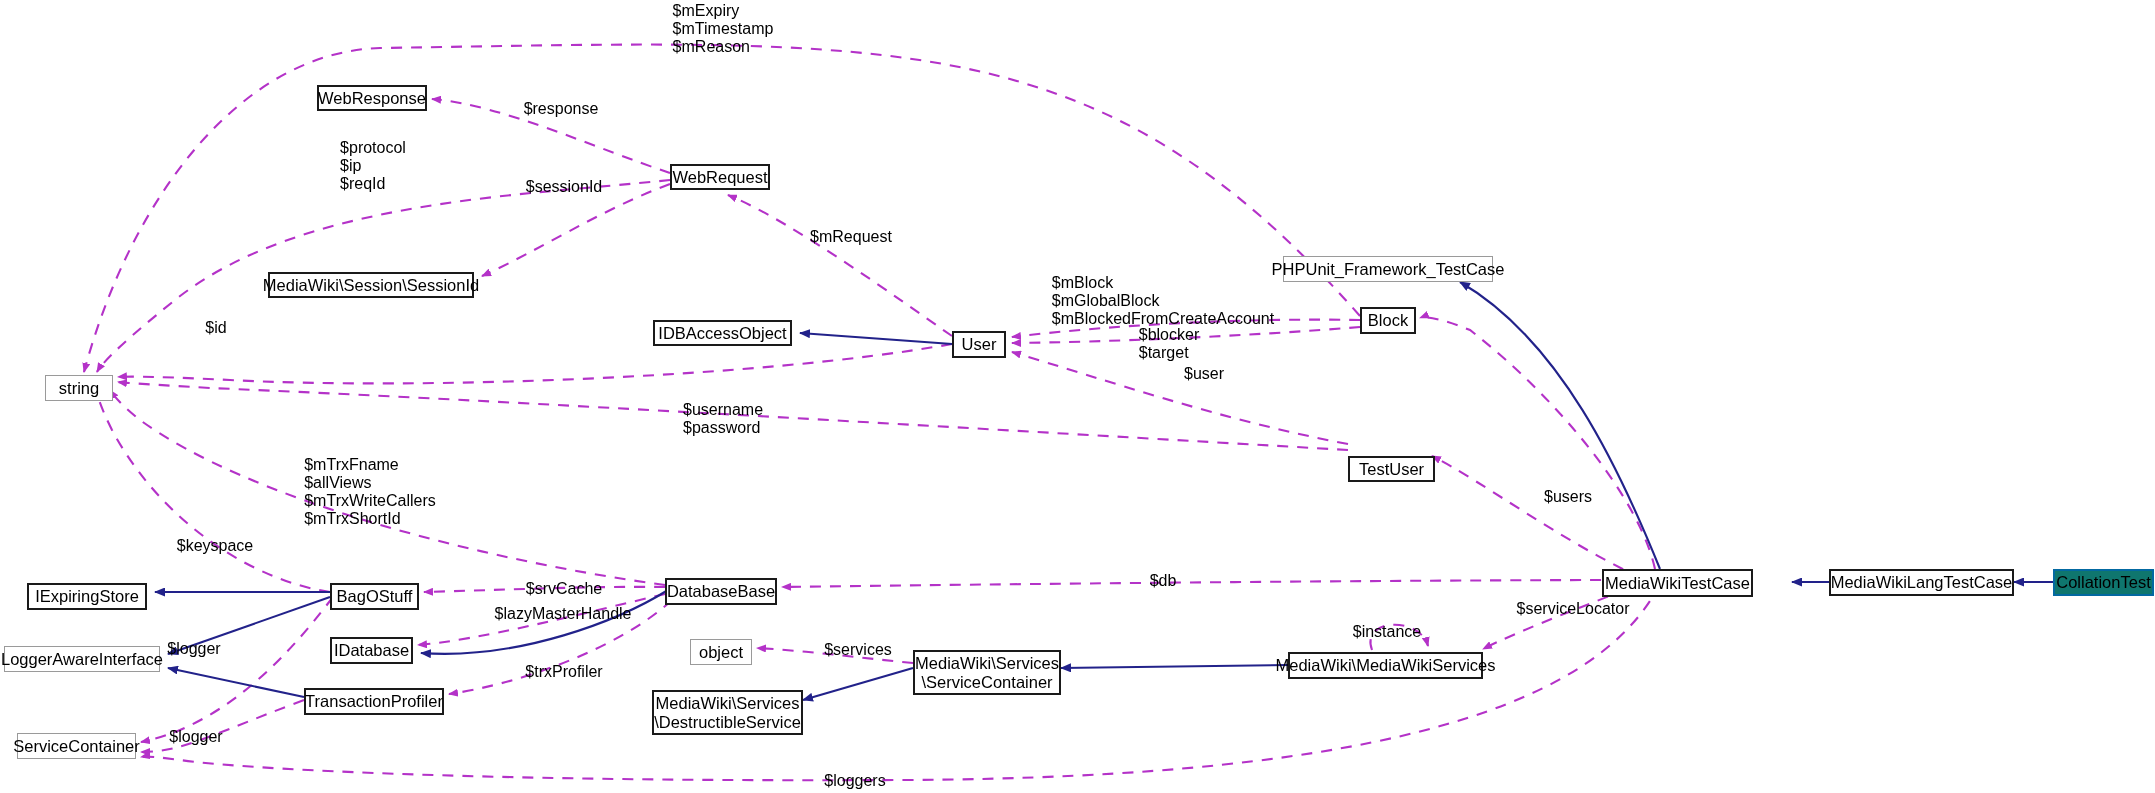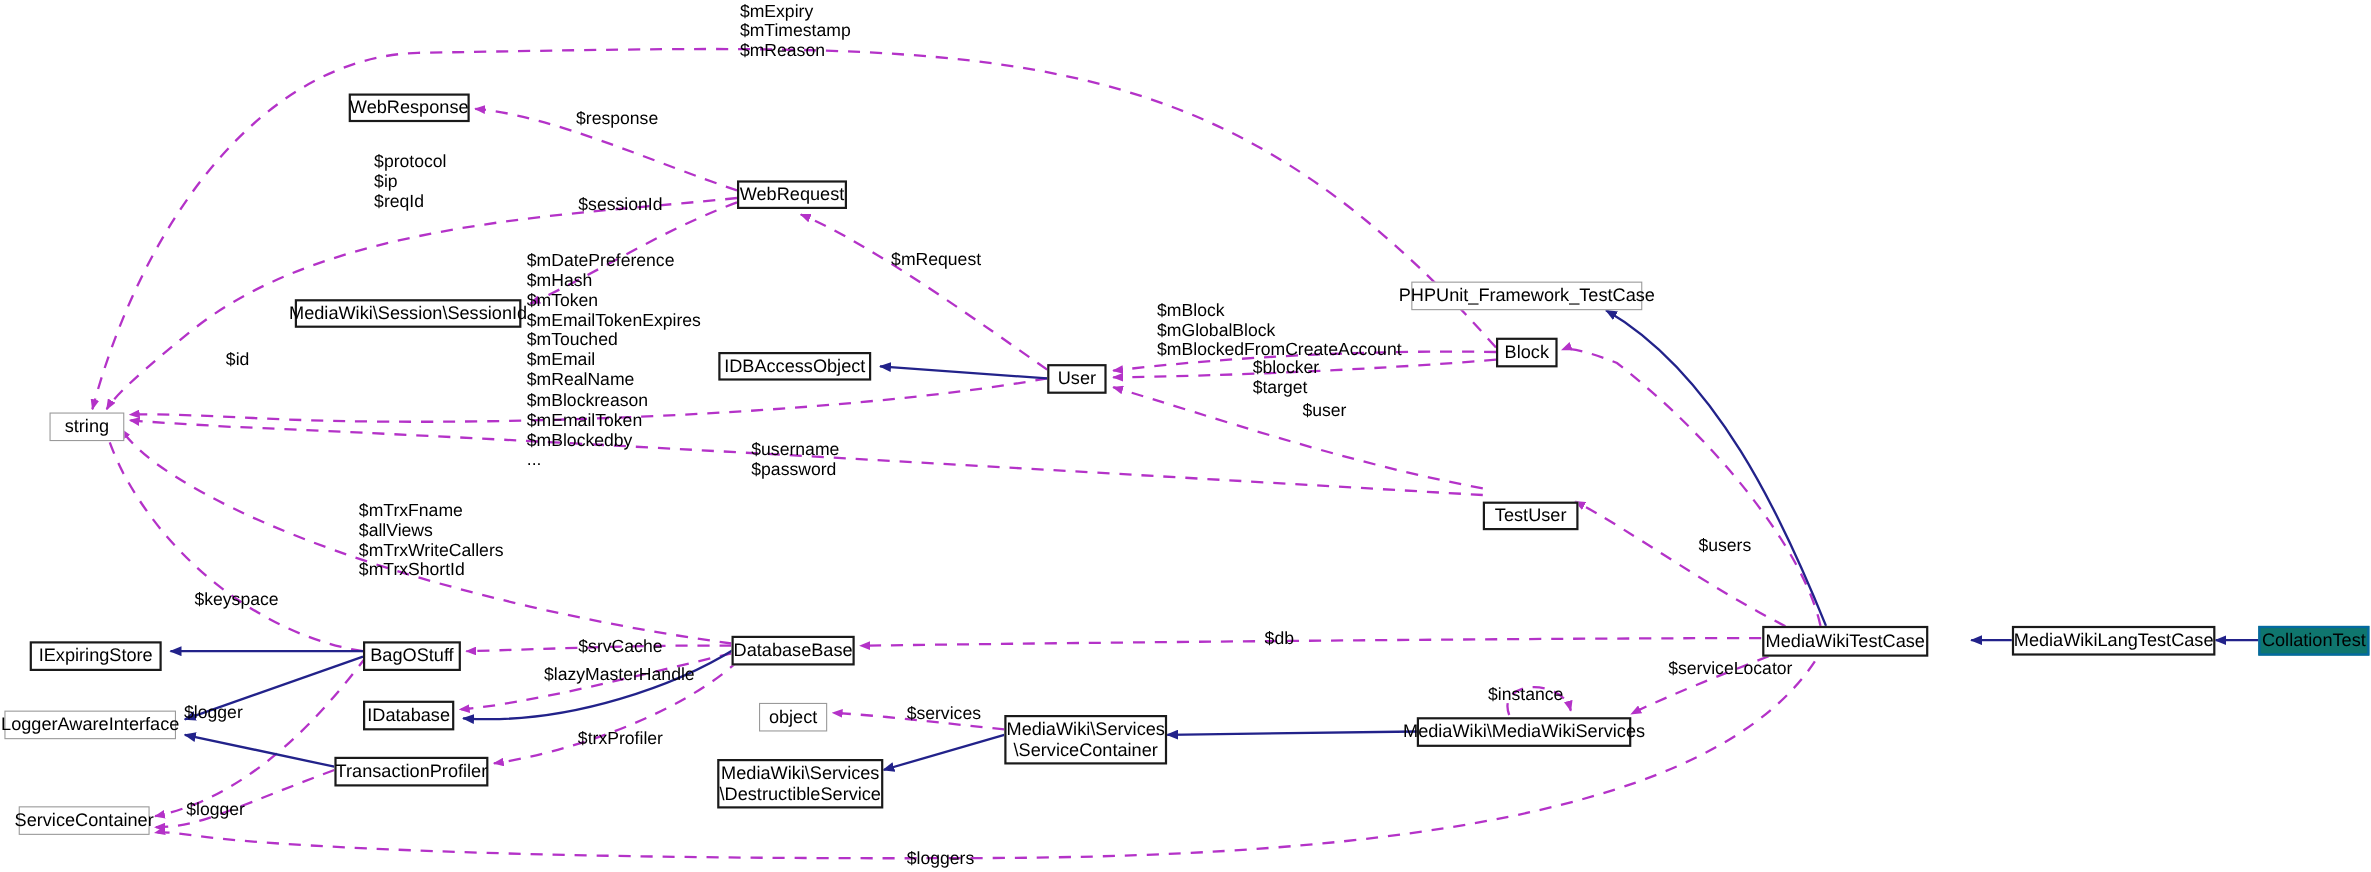--- a/index.html
+++ b/index.html
@@ -201,41 +201,30 @@
 
   <div class="edge-label" style="left:723px;top:2px;">$mExpiry
 $mTimestamp
 $mReason</div>
   <div class="edge-label" style="left:561px;top:100px;">$response</div>
   <div class="edge-label" style="left:373px;top:139px;">$protocol
 $ip
 $reqId</div>
   <div class="edge-label" style="left:564px;top:178px;">$sessionId</div>
   <div class="edge-label" style="left:851px;top:228px;">$mRequest</div>
-  <div class="edge-label" style="left:558px;top:229px;">$mDatePreference
-$mHash
-$mToken
-$mEmailTokenExpires
-$mTouched
-$mEmail
-$mRealName
-$mBlockreason
-$mEmailToken
-$mBlockedby
-...</div>
   <div class="edge-label" style="left:1163px;top:274px;">$mBlock
 $mGlobalBlock
 $mBlockedFromCreateAccount</div>
   <div class="edge-label" style="left:216px;top:319px;">$id</div>
   <div class="edge-label" style="left:1169px;top:326px;">$blocker
 $target</div>
   <div class="edge-label" style="left:1204px;top:365px;">$user</div>
   <div class="edge-label" style="left:723px;top:401px;">$username
 $password</div>
-  <div class="edge-label" style="left:392px;top:456px;">$mTrxFname
+  <div class="edge-label" style="left:370px;top:456px;">$mTrxFname
 $allViews
 $mTrxWriteCallers
 $mTrxShortId</div>
   <div class="edge-label" style="left:1568px;top:488px;">$users</div>
   <div class="edge-label" style="left:215px;top:537px;">$keyspace</div>
   <div class="edge-label" style="left:564px;top:580px;">$srvCache</div>
   <div class="edge-label" style="left:1163px;top:572px;">$db</div>
   <div class="edge-label" style="left:563px;top:605px;">$lazyMasterHandle</div>
   <div class="edge-label" style="left:1573px;top:600px;">$serviceLocator</div>
   <div class="edge-label" style="left:194px;top:640px;">$logger</div>

